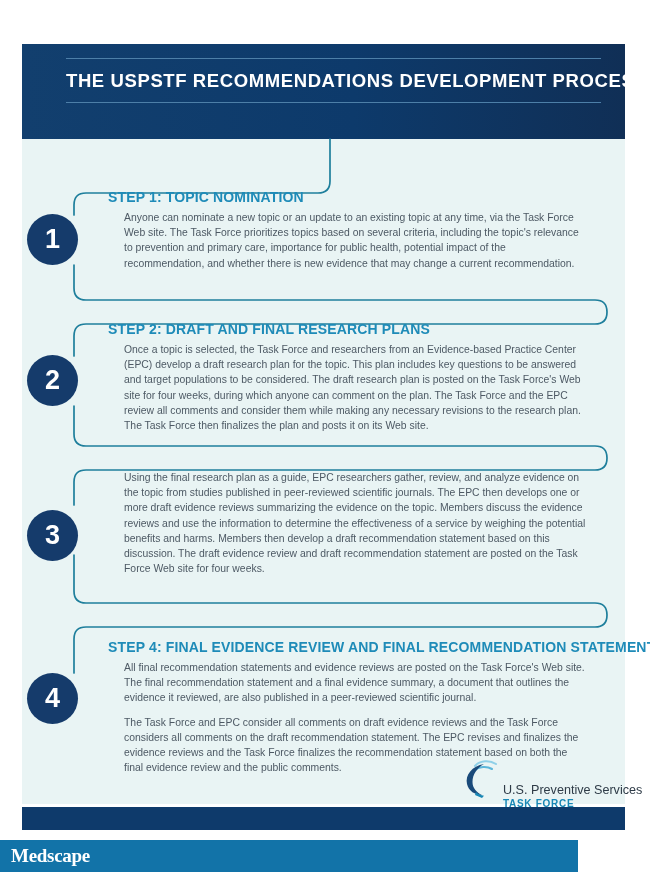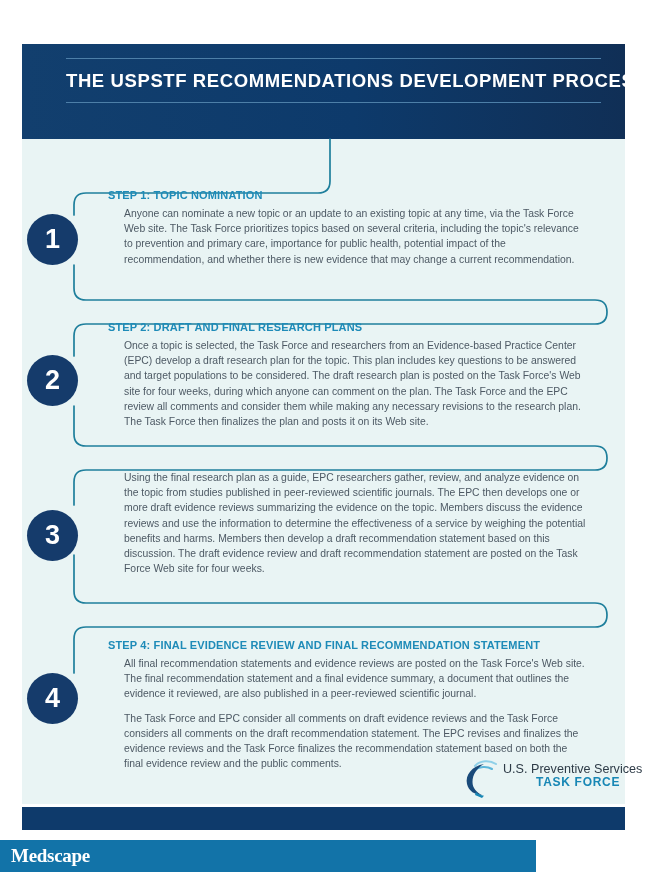--- a/index.html
+++ b/index.html
@@ -74,21 +74,21 @@
     width: 603px;
     height: 23px;
     background: #0e3a6b;
   }
 
   
   .footer {
     position: absolute;
     left: 0;
     top: 840px;
-    width: 536px;
+    width: 578px;
     height: 32px;
     background: #1273a8;
   }
   .footer-logo {
     position: absolute;
     left: 11px;
     top: 5px;
     color: #ffffff;
     font-family: "Liberation Serif", serif;
     font-size: 19px;
@@ -128,21 +128,21 @@
     line-height: 1;
     z-index: 3;
   }
   .step-body {
     position: absolute;
     left: 108px;
     width: 480px;
   }
   .step-title {
     color: #1e8bb8;
-    font-size: 11px;
+    font-size: 14px;
     font-weight: bold;
     letter-spacing: 0.15px;
     margin: 0 0 5px 0;
     white-space: nowrap;
     font-family: "Liberation Sans", sans-serif;
   }
   .step-para {
     color: #4d5964;
     font-size: 10.4px;
     line-height: 15.2px;
@@ -163,31 +163,31 @@
     position: absolute;
     left: 41px;
     top: 5px;
   }
   .logo-line1 {
     color: #2e3b47;
     font-size: 12.6px;
     font-family: "Liberation Sans", sans-serif;
     line-height: 14px;
     white-space: nowrap;
+    margin-top: 21px;
   }
   .logo-line2 {
     color: #1887b5;
-    font-size: 12px;
+    font-size: 10px;
     font-weight: bold;
     letter-spacing: 0.7px;
     font-family: "Liberation Sans", sans-serif;
     line-height: 11px;
     margin-top: 1px;
     white-space: nowrap;
-    margin-left: 33px;
   }
 </style>
 </head>
 <body>
 
 <div id="infographic">
 
   <div class="header-bar">
     <div class="header-inner">
       <div class="header-rule"></div>

